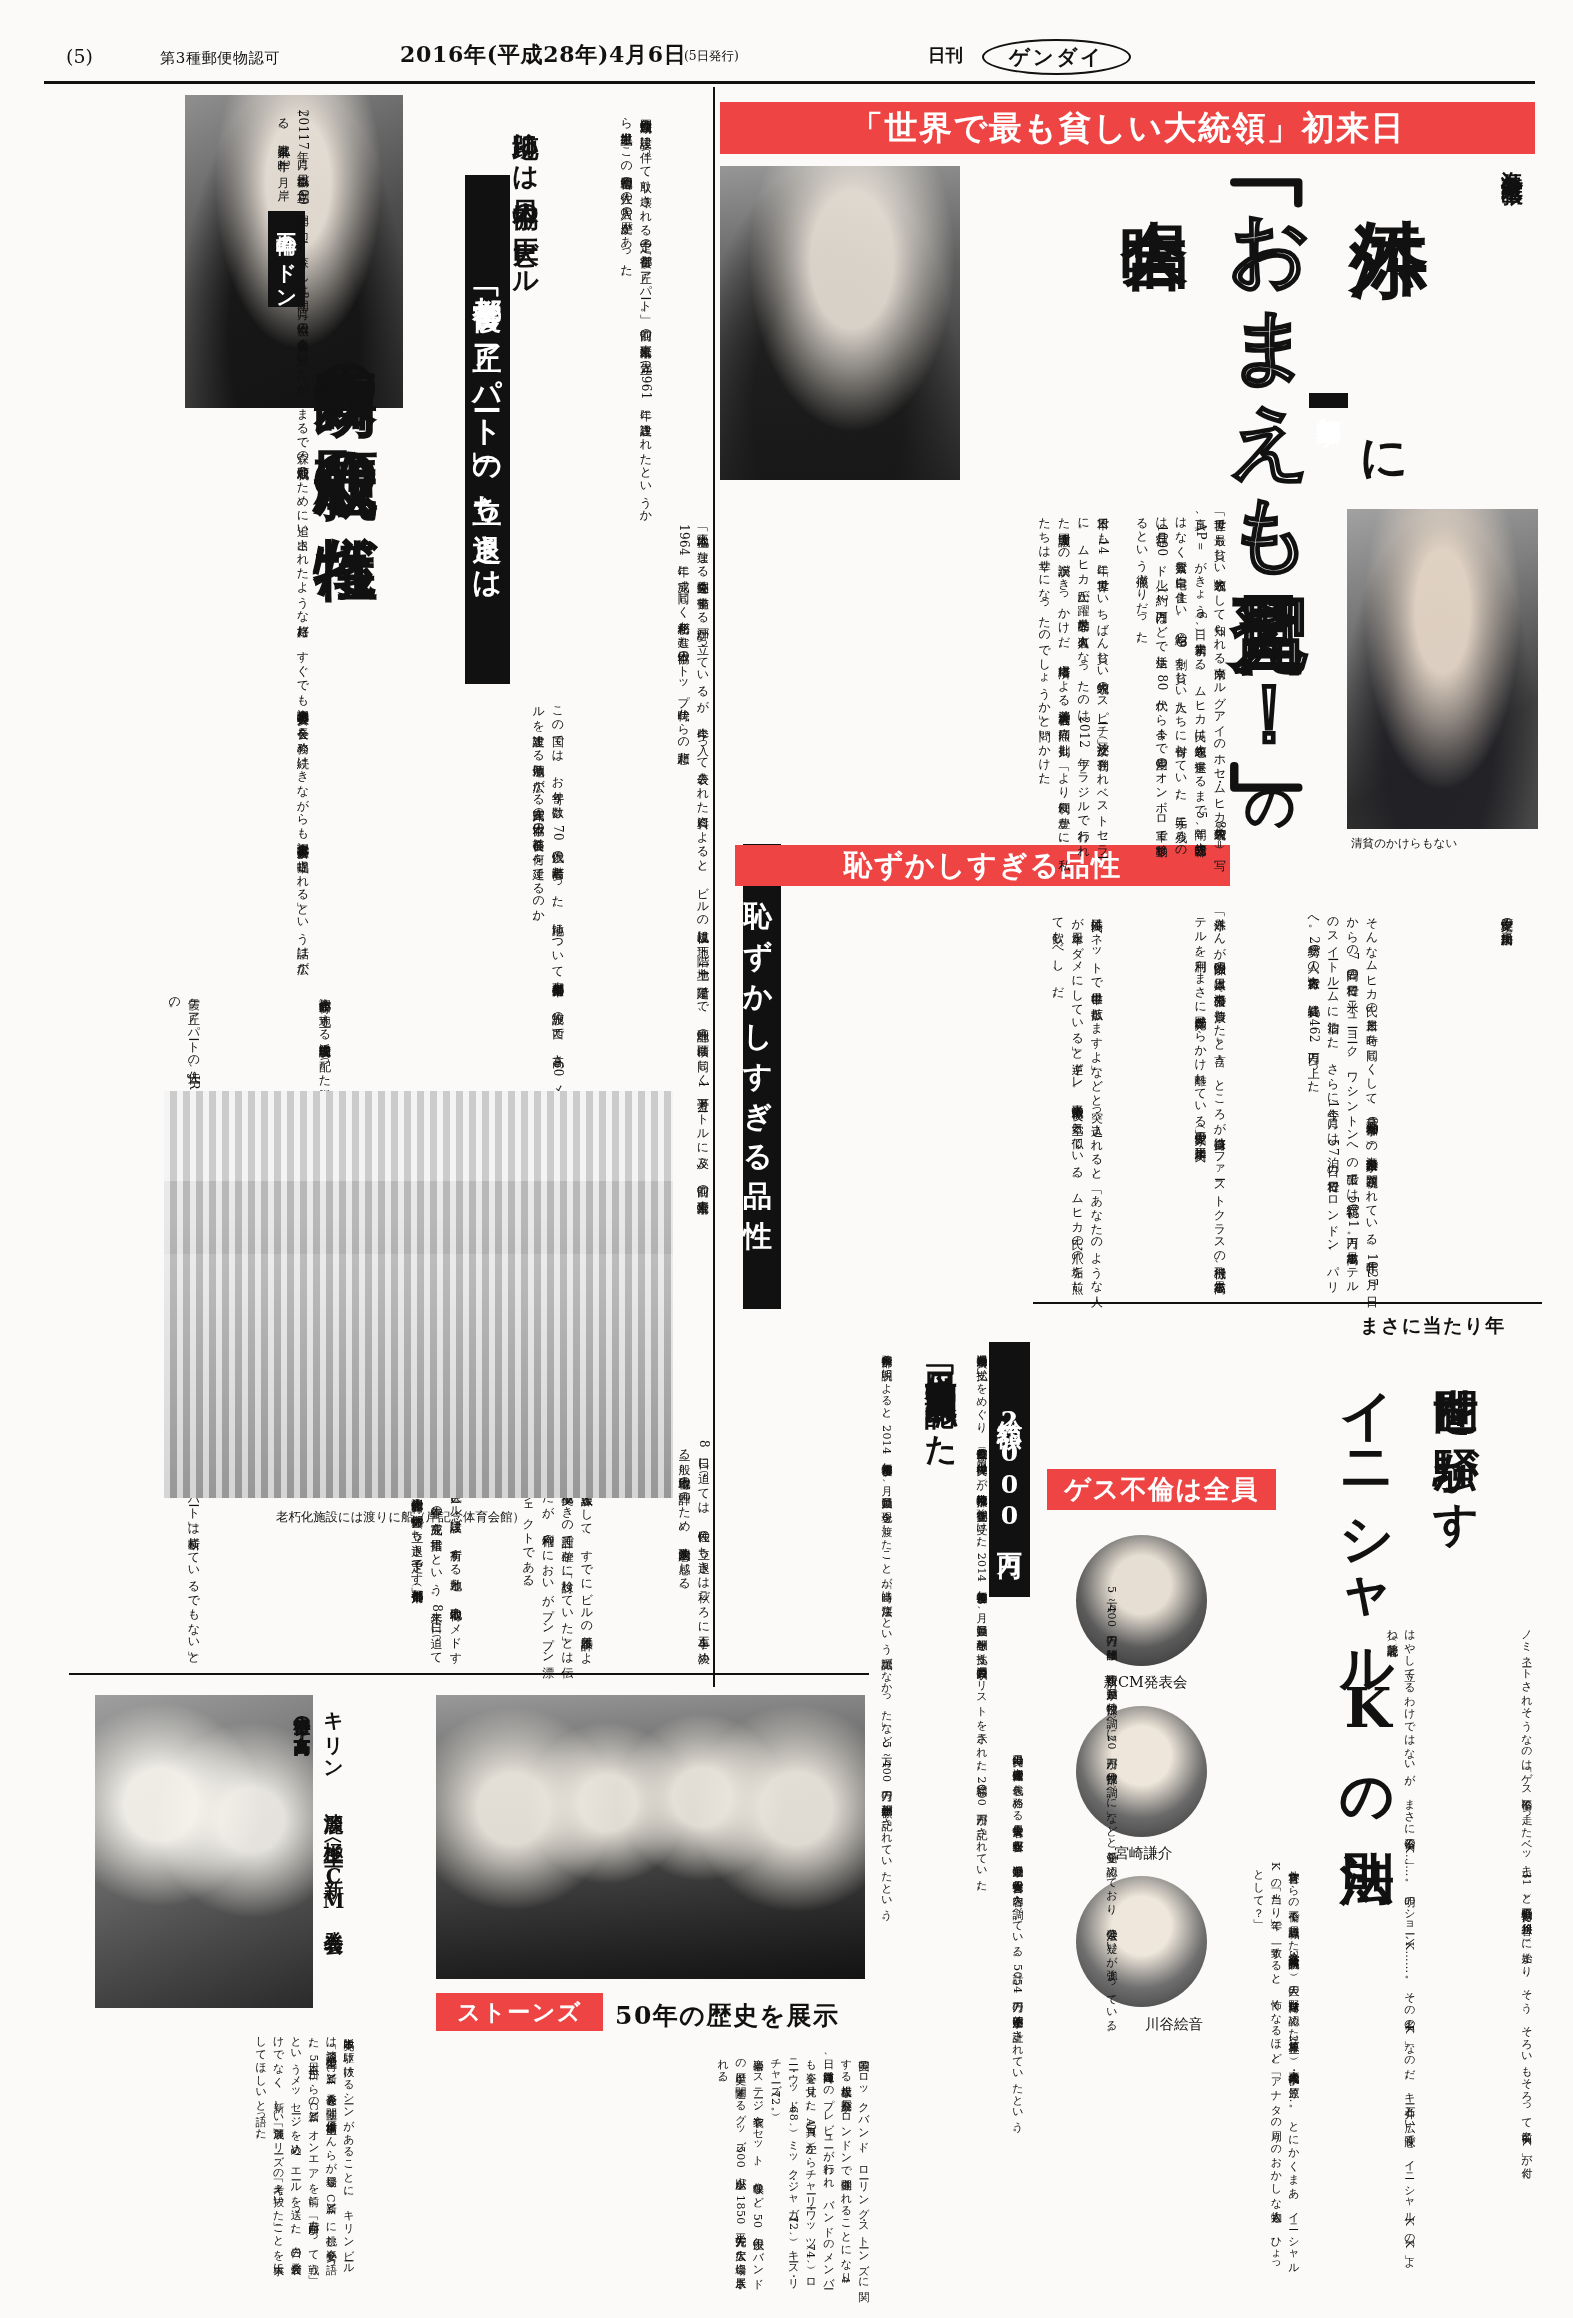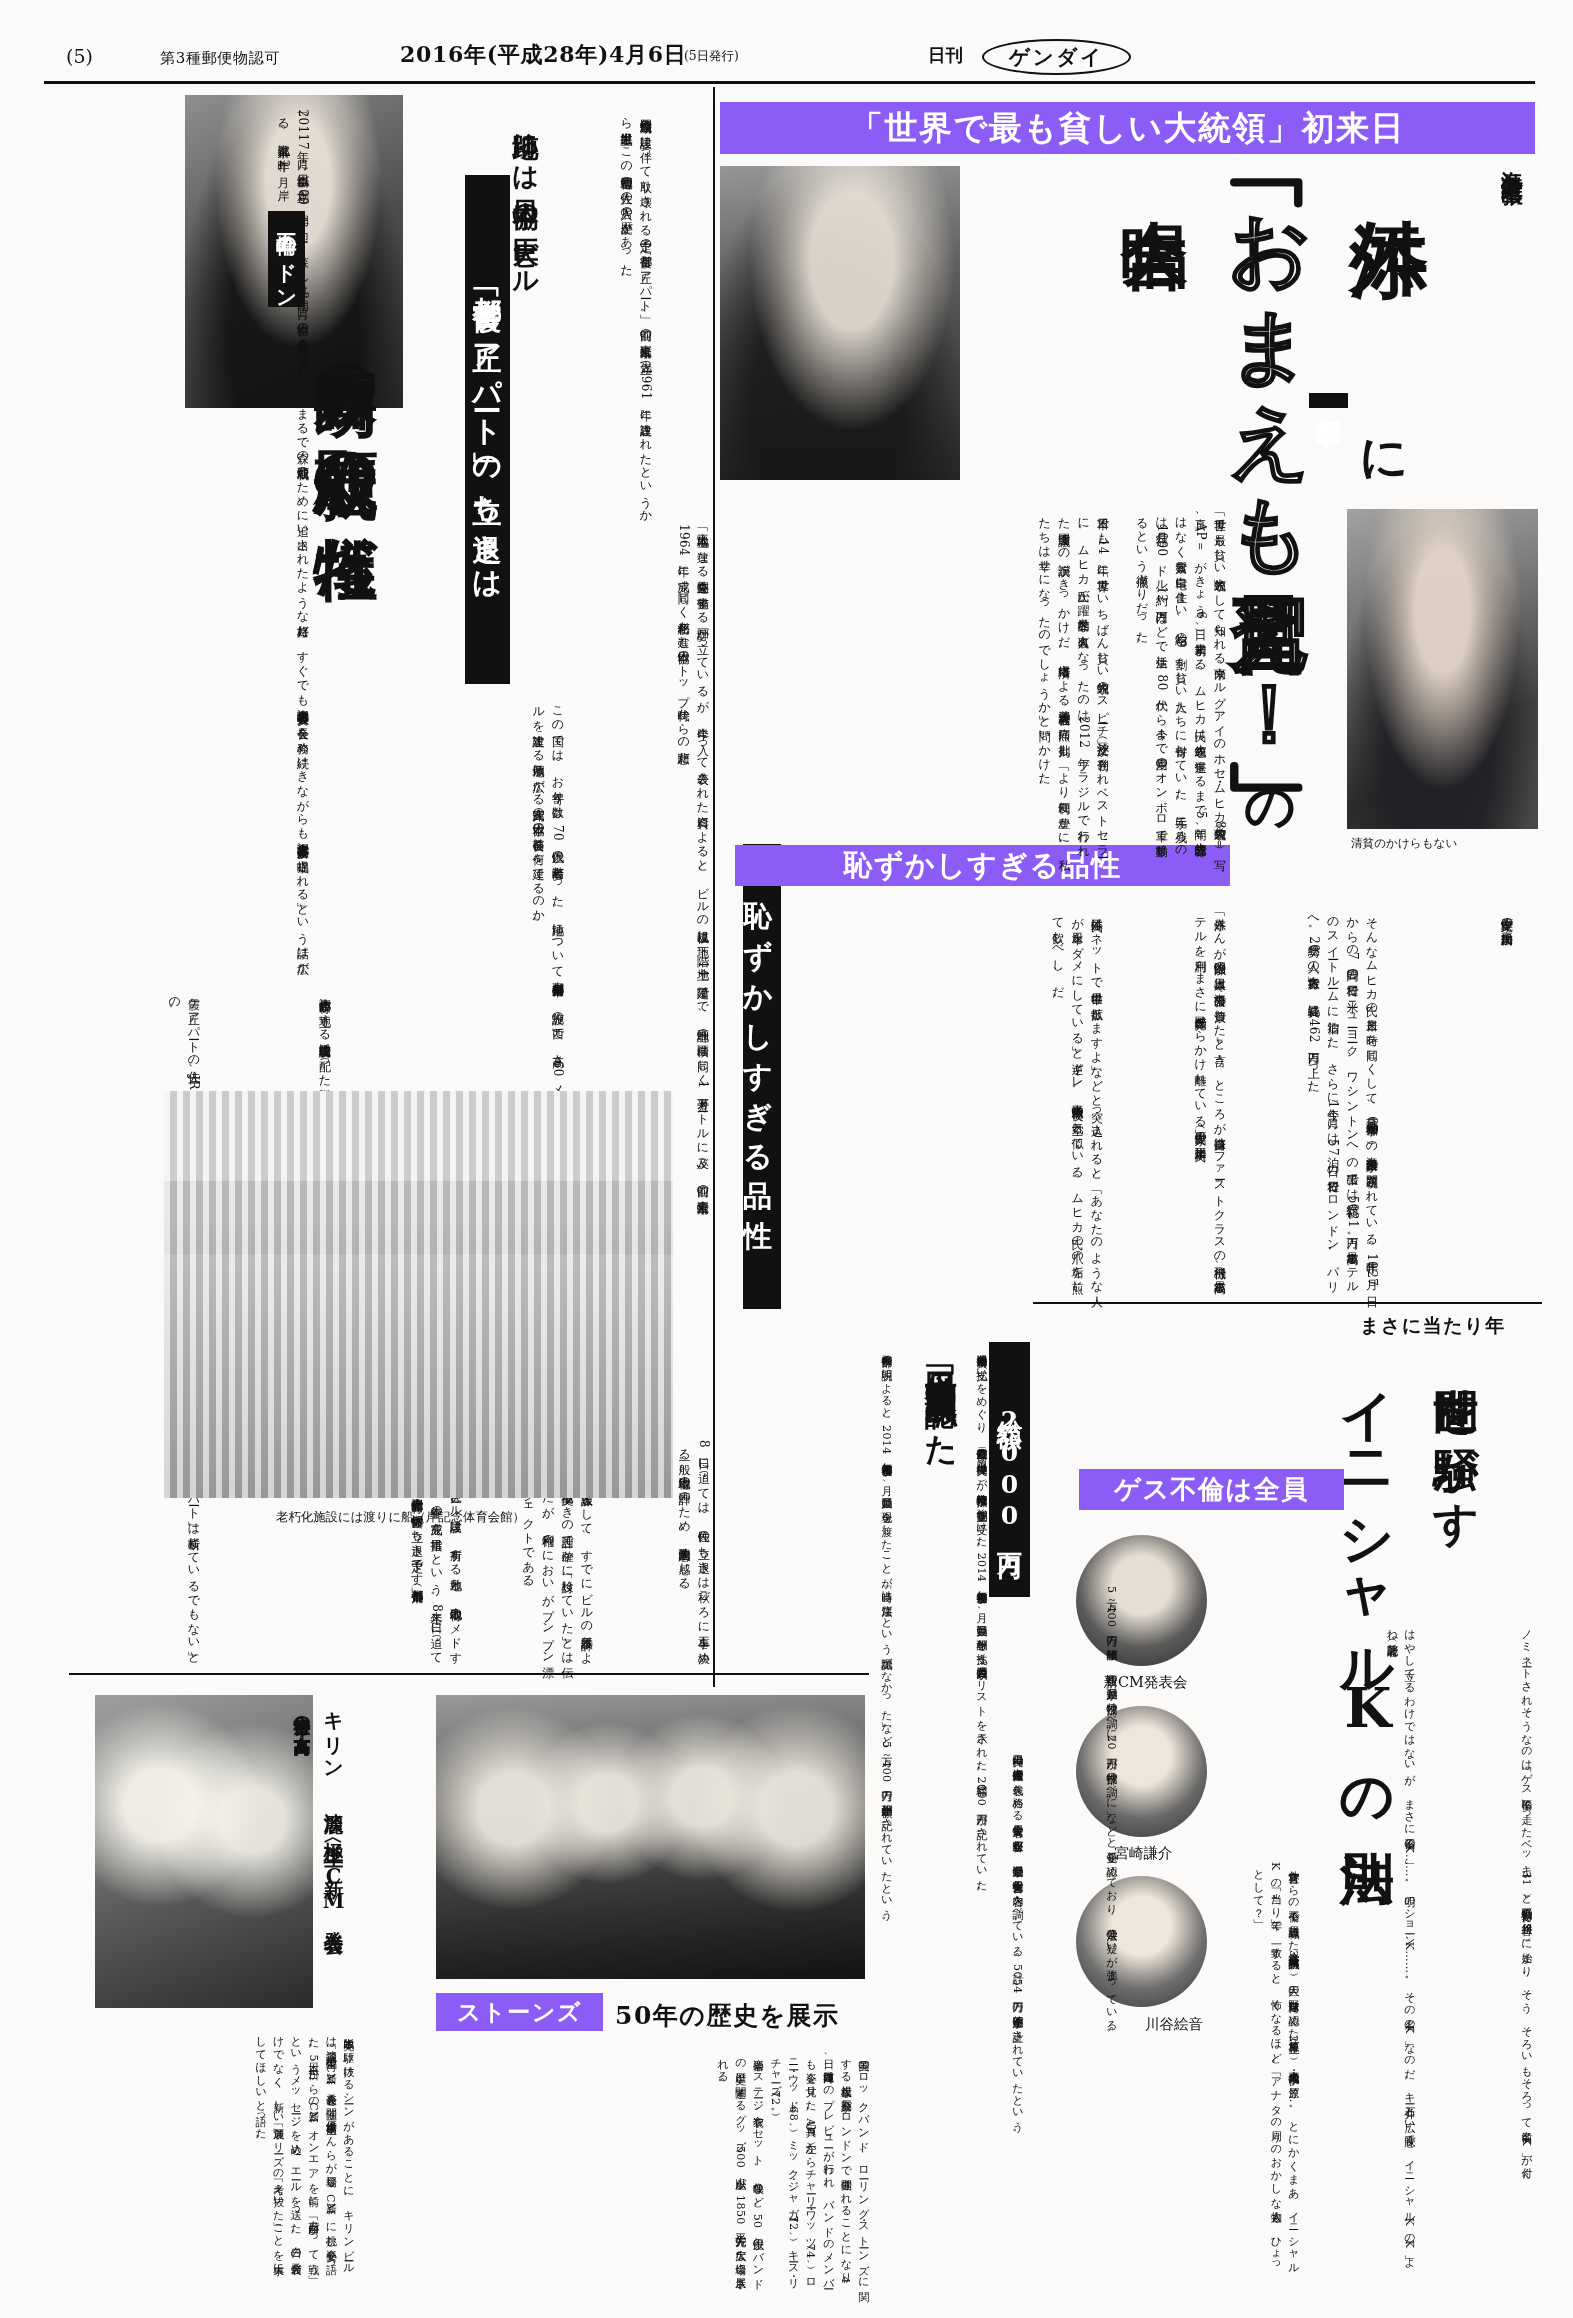--- a/index.html
+++ b/index.html
@@ -22,21 +22,21 @@
       border:2.2px solid #111;border-radius:50%/50%;
       display:flex;align-items:center;justify-content:center;font-size:20.4px;font-weight:bold;letter-spacing:2.9px;}
   #rule-top{left:44px;top:81px;width:1491px;height:2.9px;}
 
   
   .photo{position:absolute;background:#4a4a4a;overflow:hidden;}
   .photo .g{position:absolute;inset:0;}
   .cap{position:absolute;font-size:11px;color:#111;}
 
   
-  .banner{position:absolute;background:#8b5cf6;color:#fff;display:flex;align-items:center;justify-content:center;
+  .banner{position:absolute;background:#ef4444;color:#fff;display:flex;align-items:center;justify-content:center;
           font-weight:bold;letter-spacing:1.5px;}
   .vbanner{position:absolute;background:#111;color:#fff;writing-mode:vertical-rl;text-orientation:upright;
           font-weight:bold;display:flex;align-items:center;justify-content:center;letter-spacing:2.9px;}
 
   
   .col{position:absolute;writing-mode:vertical-rl;font-size:12px;line-height:1.62;
        letter-spacing:0.4px;text-align:justify;color:#111;}
   .colsm{font-size:11px;line-height:1.6;}
   .bigv{writing-mode:vertical-rl;text-orientation:upright;font-weight:bold;}
 
@@ -151,21 +151,21 @@
   </div>
   <div class="banner" style="left:436px;top:1993px;width:167px;height:38px;font-size:23px;">ストーンズ</div>
   <div class="tb" style="left:615px;top:1999px;font-size:25px;font-weight:bold;letter-spacing:1.5px;text-align:center;">50年の歴史を展示</div>
   <div class="col colsm" style="left:436px;top:2051px;height:233px;width:436px;white-space:pre-wrap;">英国のロックバンド、ローリング・ストーンズに関する大規模な展覧会がロンドンで開催されることになり4日、報道陣向けのプレビューが行われ、バンドのメンバーも姿を見せた。写真（AP）左からチャーリー・ワッツ（74）、ロニー・ウッド（68）、ミック・ジャガー（72）、キース・リチャーズ（72）。
 楽器やステージ衣装やセット、映像など、50年以上のバンドの歴史に関連するグッズ500点以上が、1850平方先先の広大な会場に展示される。</div>
 
   <div class="bigv" style="position:absolute;left:1426px;top:1353px;font-size:45px;letter-spacing:2.9px;">世間を騒がす</div>
   <div class="bigv" style="position:absolute;left:1331px;top:1353px;font-size:54px;letter-spacing:2.9px;">イニシャルKの法則</div>
   <div class="tb" style="left:1360px;top:1313px;font-size:19px;font-weight:bold;letter-spacing:1.5px;">まさに当たり年</div>
 
-  <div class="banner" style="left:1047px;top:1469px;width:265px;height:41px;font-size:26px;margin-left:32px;">ゲス不倫は全員</div>
+  <div class="banner" style="left:1047px;top:1469px;width:229px;height:41px;font-size:26px;">ゲス不倫は全員</div>
 
   <div class="photo" style="left:1076px;top:1535px;width:131px;height:131px;border-radius:50%;
               background:radial-gradient(circle at 50% 38%, #e6ded2 0 28%, #5b5b5b 60%, #2a2a2a 100%);"></div>
   <div class="cap" style="left:1091px;top:1673px;width:109px;text-align:center;font-size:14.5px;">新CM発表会</div>
 
   <div class="photo" style="left:1076px;top:1706px;width:131px;height:131px;border-radius:50%;
               background:radial-gradient(circle at 50% 38%, #eee6da 0 28%, #6a6a6a 60%, #2e2e2e 100%);"></div>
   <div class="cap" style="left:1089px;top:1844px;width:109px;text-align:center;font-size:14.5px;">宮崎謙介</div>
 
   <div class="photo" style="left:1076px;top:1876px;width:131px;height:131px;border-radius:50%;

